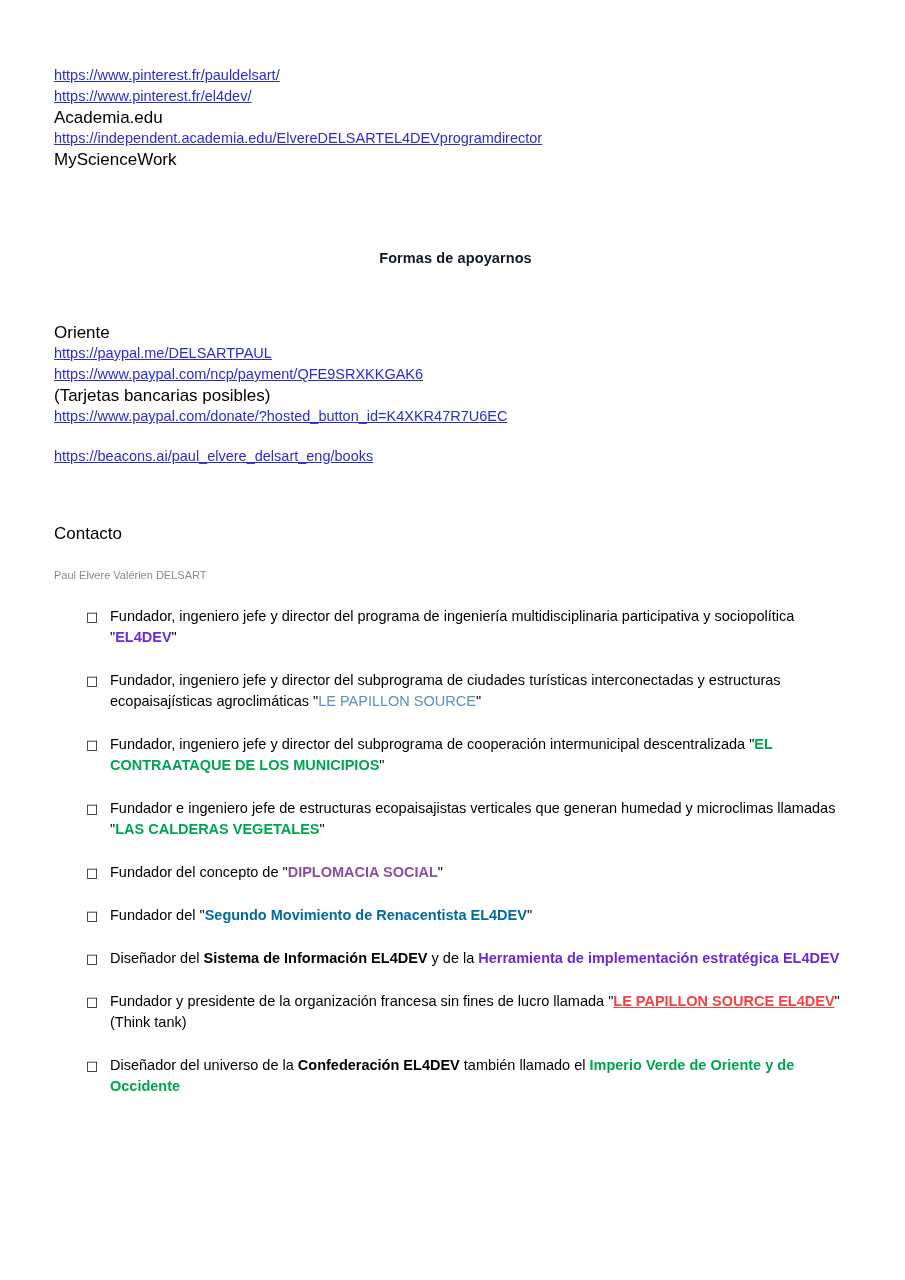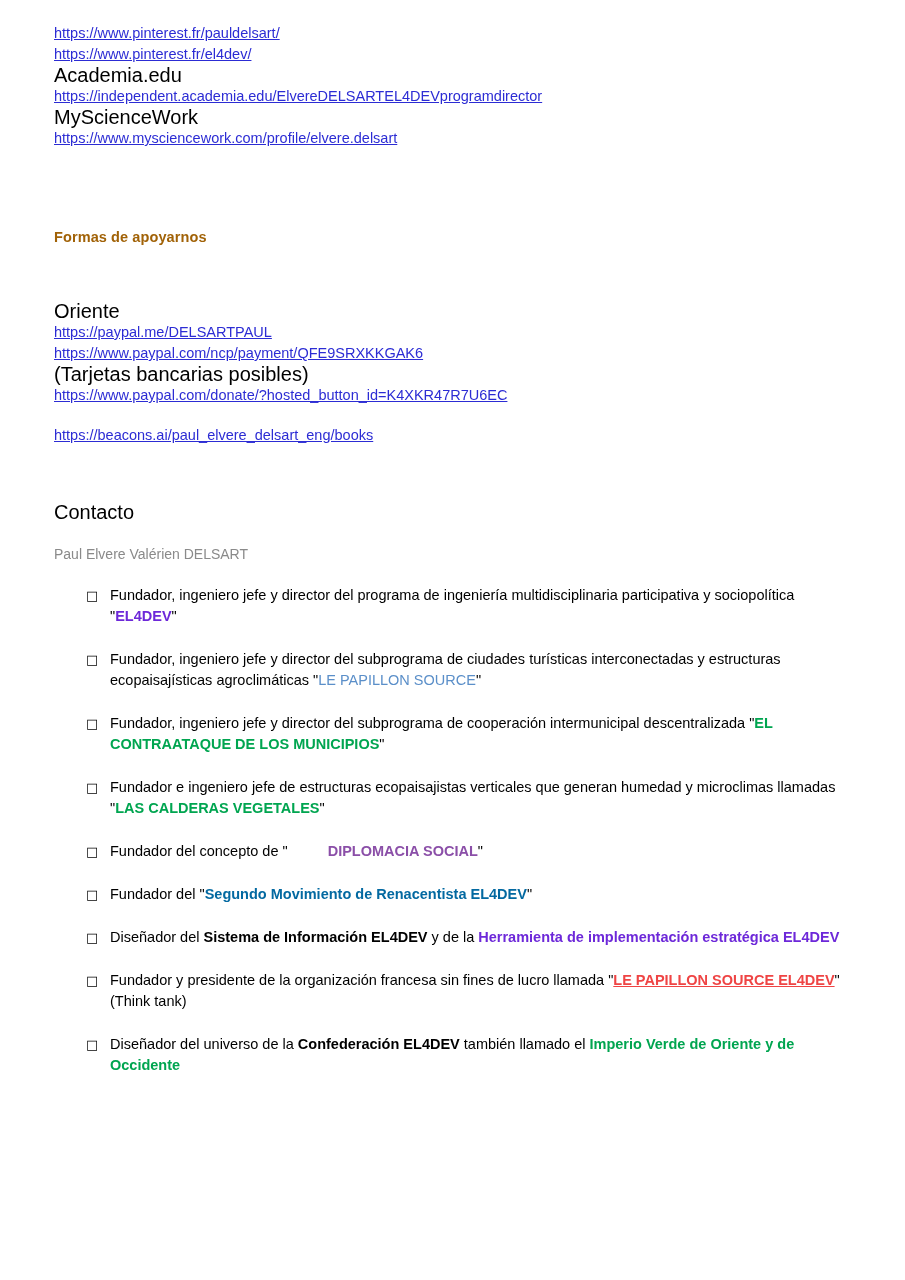--- a/index.html
+++ b/index.html
@@ -12,56 +12,57 @@
     height: 1280px;
     font-family: "Liberation Sans", sans-serif;
     color: #000000;
     -webkit-font-smoothing: antialiased;
   }
   .page {
     position: relative;
     width: 905px;
     height: 1280px;
     box-sizing: border-box;
-    padding: 23px 48px 0 54px;
+    padding: 65px 48px 0 54px;
   }
   a.link, .link {
     color: #2C2CD4;
     text-decoration: underline;
     font-size: 14.5px;
     line-height: 21px;
     display: block;
     white-space: nowrap;
   }
   .plain {
     color: #000000;
-    font-size: 20px;
+    font-size: 17px;
     line-height: 21px;
     display: block;
     white-space: nowrap;
   }
 
   
   .section-heading {
-    color: #a16207;
+    color: #0f172a;
     font-weight: bold;
     font-size: 14.5px;
     line-height: 21px;
     letter-spacing: 0.1px;
+    text-align: center;
   }
   .sp-links-to-heading { height: 78px; }
   .sp-heading-to-paypal { height: 53px; }
   .sp-paypal-to-books { height: 19px; }
   .sp-books-to-contact { height: 56px; }
   .sp-contact-to-name { height: 21px; }
   .sp-name-to-list { height: 20px; }
 
   .gray-name {
     color: #8A8A8A;
-    font-size: 14px;
+    font-size: 11px;
     line-height: 21px;
   }
 
   
   ul.bullets {
     list-style: none;
     margin: 0;
     padding: 0;
   }
   ul.bullets > li {
@@ -82,37 +83,36 @@
     color: #000;
   }
   ul.bullets > li .li-text {
     display: block;
   }
 
   
   .red      { color: #6d28d9; font-weight: bold; }
   .ltblue   { color: #5B8FC9; font-weight: normal; text-align: right; }
   .green    { color: #00A550; font-weight: bold; }
-  .purple   { color: #8B4FA8; font-weight: bold; margin-left: 40px; }
+  .purple   { color: #8B4FA8; font-weight: bold; }
   .orange   { color: #0369a1; font-weight: bold; }
   .bold     { font-weight: bold; color: #000000; }
   .bold-ul  { font-weight: bold; color: #ef4444; text-decoration: underline; }
 </style>
 </head>
 <body>
 
 <div class="page">
 
   <div class="links-block">
       <a class="link" href="#">https://www.pinterest.fr/pauldelsart/</a>
       <a class="link" href="#">https://www.pinterest.fr/el4dev/</a>
       <div class="plain">Academia.edu</div>
       <a class="link" href="#">https://independent.academia.edu/ElvereDELSARTEL4DEVprogramdirector</a>
       <div class="plain">MyScienceWork</div>
-      <a class="link" href="#">https://www.mysciencework.com/profile/elvere.delsart</a>
     </div>
 
   <div class="sp-links-to-heading"></div>
 
   <div class="section-heading">Formas de apoyarnos</div>
 
   <div class="sp-heading-to-paypal"></div>
 
   <div class="paypal-block">
       <div class="plain">Oriente</div>

